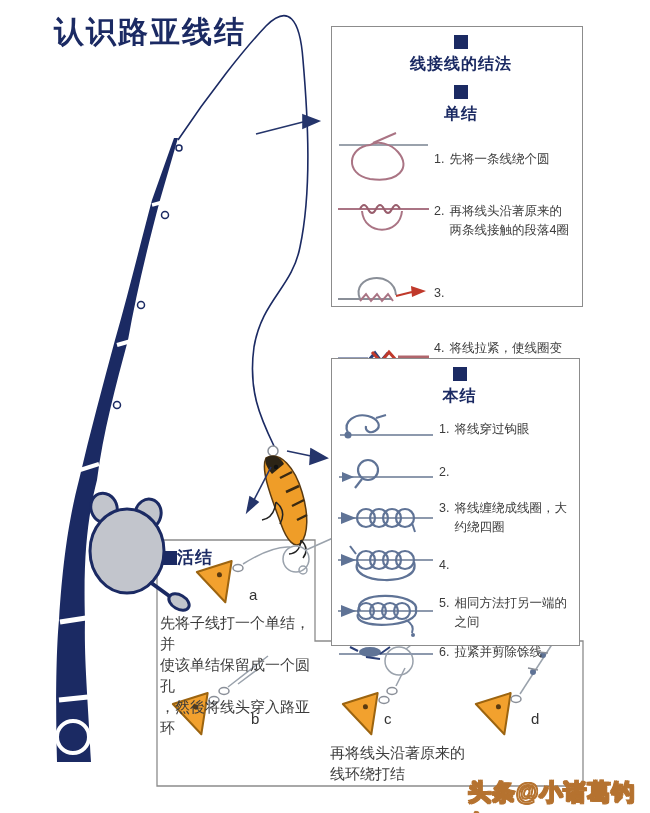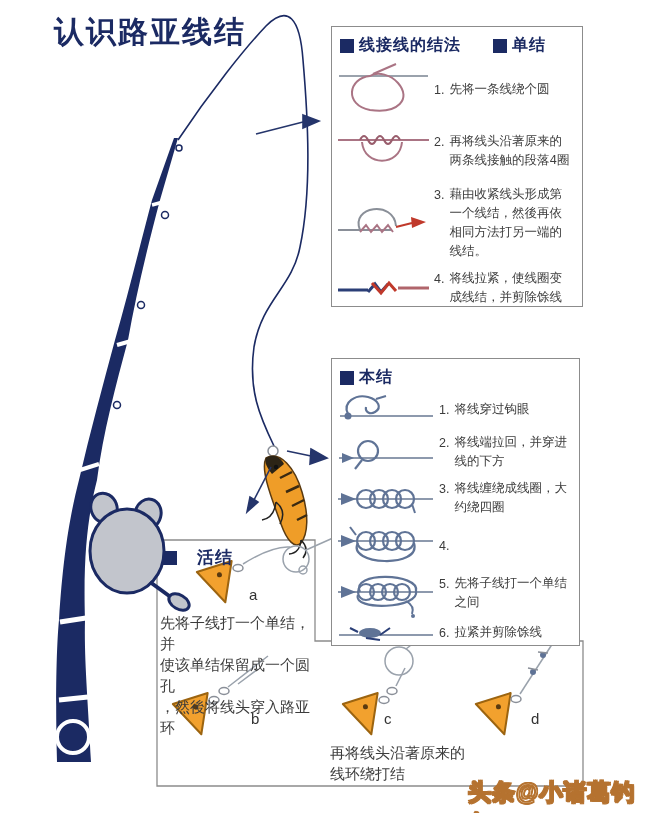--- a/index.html
+++ b/index.html
@@ -9,34 +9,34 @@
   }
   html,body{margin:0;padding:0;background:#fff;}
   .canvas{position:relative;width:650px;height:813px;background:#fff;overflow:hidden;
           font-family:"Liberation Sans","DejaVu Sans",sans-serif;color:var(--text_dark);}
   .scene{position:absolute;left:0;top:0;}
   .page-title{position:absolute;left:54px;top:12px;font-size:30px;font-weight:bold;
               color:var(--navy);letter-spacing:2px;}
   .box{position:absolute;background:#fff;border:1px solid var(--border_gray);box-sizing:border-box;}
   #box1{left:331px;top:26px;width:252px;height:281px;}
   #box2{left:331px;top:339px;width:249px;height:288px;margin-top:19px;}
-  .box-header{display:flex;align-items:center;gap:5px;padding:8px 0 2px 8px;}
+  .box-header{display:flex;align-items:center;gap:5px;padding:8px 0 2px 8px;flex-direction:column;}
   .sq{display:inline-block;width:14px;height:14px;background:var(--navy);flex:0 0 auto;}
   .hdr{font-size:16px;font-weight:bold;color:var(--navy);letter-spacing:1px;}
   .hdr-gap{width:22px;}
   .step{display:flex;align-items:center;}
   .fig{flex:0 0 auto;display:flex;justify-content:center;align-items:center;}
   #box1 .fig{width:102px;}
   #box2 .fig{width:107px;}
   .txt{font-size:12.5px;line-height:19px;display:flex;}
   .num{flex:0 0 auto;margin-right:5px;}
-  .t{white-space:pre-line;font-family:Liberation Mono, monospace;}
+  .t{white-space:pre-line;}
   .l-label{position:absolute;font-size:15px;color:#333;}
   .l-text{position:absolute;font-size:15px;line-height:21px;white-space:pre-line;color:var(--text_dark);}
-  .l-header{position:absolute;left:163px;top:546px;display:flex;align-items:center;gap:20px;}
+  .l-header{position:absolute;left:163px;top:546px;display:flex;align-items:center;gap:0;}
   .l-header .hdr{font-size:17px;}
   .watermark{position:absolute;left:468px;top:777px;font-size:23px;font-weight:bold;
              letter-spacing:1px;color:#fbf0e0;-webkit-text-stroke:1.4px var(--watermark_orange);
              text-shadow:1px 1px 0 var(--watermark_orange),-1px -1px 0 var(--watermark_orange),
              1px -1px 0 var(--watermark_orange),-1px 1px 0 var(--watermark_orange);}
 </style>
 </head>
 <body>
 
 <div class="canvas">
@@ -173,24 +173,20 @@
         <svg width="95" height="56" viewBox="0 0 95 56">
           <line x1="2" y1="34" x2="56" y2="34" stroke="#8a8f98" stroke-width="2"></line>
           <path d="M24,34 C14,10 58,4 60,30" fill="none" stroke="#8a8f98" stroke-width="2"></path>
           <path d="M24,36 l6,-7 l5,7 l6,-7 l5,7 l6,-7 l5,7" fill="none" stroke="#aa7484" stroke-width="2"></path>
           <line x1="60" y1="31" x2="76" y2="27" stroke="#c0392b" stroke-width="2"></line>
           <polygon points="75,21 90,26 76,32" fill="#c0392b"></polygon>
         </svg>
       </div>
       <div class="txt">
           <span class="num">3.</span>
-          <span class="t">藉由收紧线头形成第
-一个线结，然後再依
-相同方法打另一端的
-线结。</span>
         </div>
     </div>
     <div class="step" style="height:46px">
       <div class="fig">
         <svg width="95" height="26" viewBox="0 0 95 26">
           <line x1="2" y1="14" x2="32" y2="14" stroke="#2b3f77" stroke-width="3"></line>
           <line x1="62" y1="12" x2="93" y2="12" stroke="#b0656b" stroke-width="3"></line>
           <path d="M32,16 l7,-8 l6,8 l7,-8" fill="none" stroke="#2b3f77" stroke-width="3"></path>
           <path d="M36,7 l9,10 l8,-10 l7,8" fill="none" stroke="#c0392b" stroke-width="3"></path>
         </svg>
@@ -226,22 +222,20 @@
       <div class="fig">
         <svg width="100" height="40" viewBox="0 0 100 40">
           <line x1="3" y1="25" x2="97" y2="25" stroke="#8d99ad" stroke-width="2"></line>
           <polygon points="6,20 18,25 6,30" fill="#5f7396"></polygon>
           <circle cx="32" cy="18" r="10" fill="none" stroke="#5f7396" stroke-width="2.2"></circle>
           <path d="M26,27 l-7,9" stroke="#5f7396" stroke-width="2.2" fill="none"></path>
         </svg>
       </div>
       <div class="txt">
           <span class="num">2.</span>
-          <span class="t">将线端拉回，并穿进
-线的下方</span>
         </div>
     </div>
     <div class="step" style="height:46px">
       <div class="fig">
         <svg width="100" height="42" viewBox="0 0 100 42">
           <line x1="2" y1="21" x2="97" y2="21" stroke="#8d99ad" stroke-width="2"></line>
           <polygon points="5,15 20,21 5,27" fill="#5f7396"></polygon>
           <circle cx="30" cy="21" r="9" fill="none" stroke="#5f7396" stroke-width="2.2"></circle>
           <circle cx="43" cy="21" r="9" fill="none" stroke="#5f7396" stroke-width="2.2"></circle>
           <circle cx="56" cy="21" r="9" fill="none" stroke="#5f7396" stroke-width="2.2"></circle>
@@ -281,21 +275,21 @@
           <circle cx="42" cy="23" r="8" fill="none" stroke="#5f7396" stroke-width="2.2"></circle>
           <circle cx="54" cy="23" r="8" fill="none" stroke="#5f7396" stroke-width="2.2"></circle>
           <circle cx="66" cy="23" r="8" fill="none" stroke="#5f7396" stroke-width="2.2"></circle>
           <path d="M24,23 C14,2 84,4 80,22 C84,40 16,42 22,26" fill="none" stroke="#5f7396" stroke-width="2.2"></path>
           <path d="M70,32 q9,5 6,13" stroke="#5f7396" stroke-width="2" fill="none"></path>
           <circle cx="77" cy="47" r="2" fill="#5f7396"></circle>
         </svg>
       </div>
       <div class="txt">
           <span class="num">5.</span>
-          <span class="t">先将子线打一个单结
+          <span class="t">相同方法打另一端的
 之间</span>
         </div>
     </div>
     <div class="step" style="height:30px">
       <div class="fig">
         <svg width="100" height="26" viewBox="0 0 100 26">
           <line x1="3" y1="15" x2="97" y2="15" stroke="#8d99ad" stroke-width="2"></line>
           <ellipse cx="34" cy="13" rx="11" ry="5" fill="#5f7396"></ellipse>
           <path d="M22,12 l-8,-4 M44,15 l10,-7 M30,18 l14,2" stroke="#2b3f77" stroke-width="2" fill="none"></path>
         </svg>

